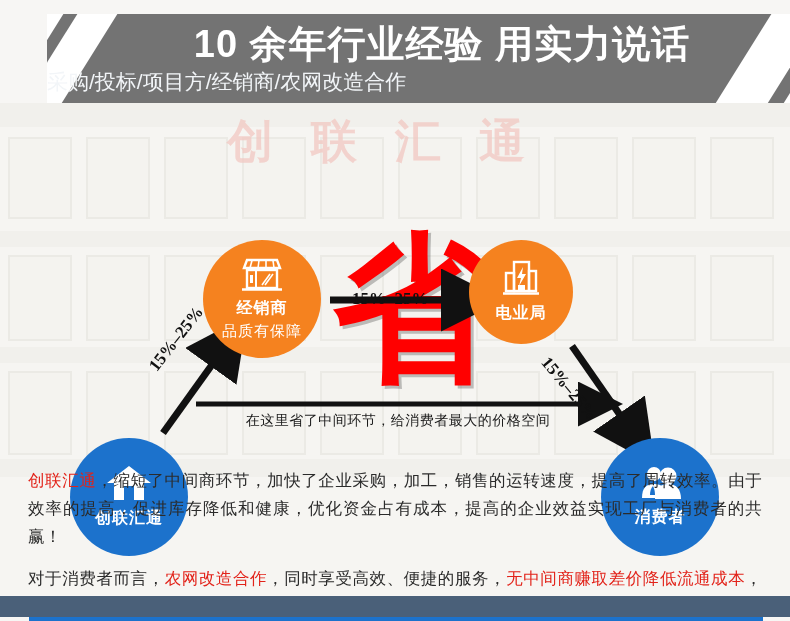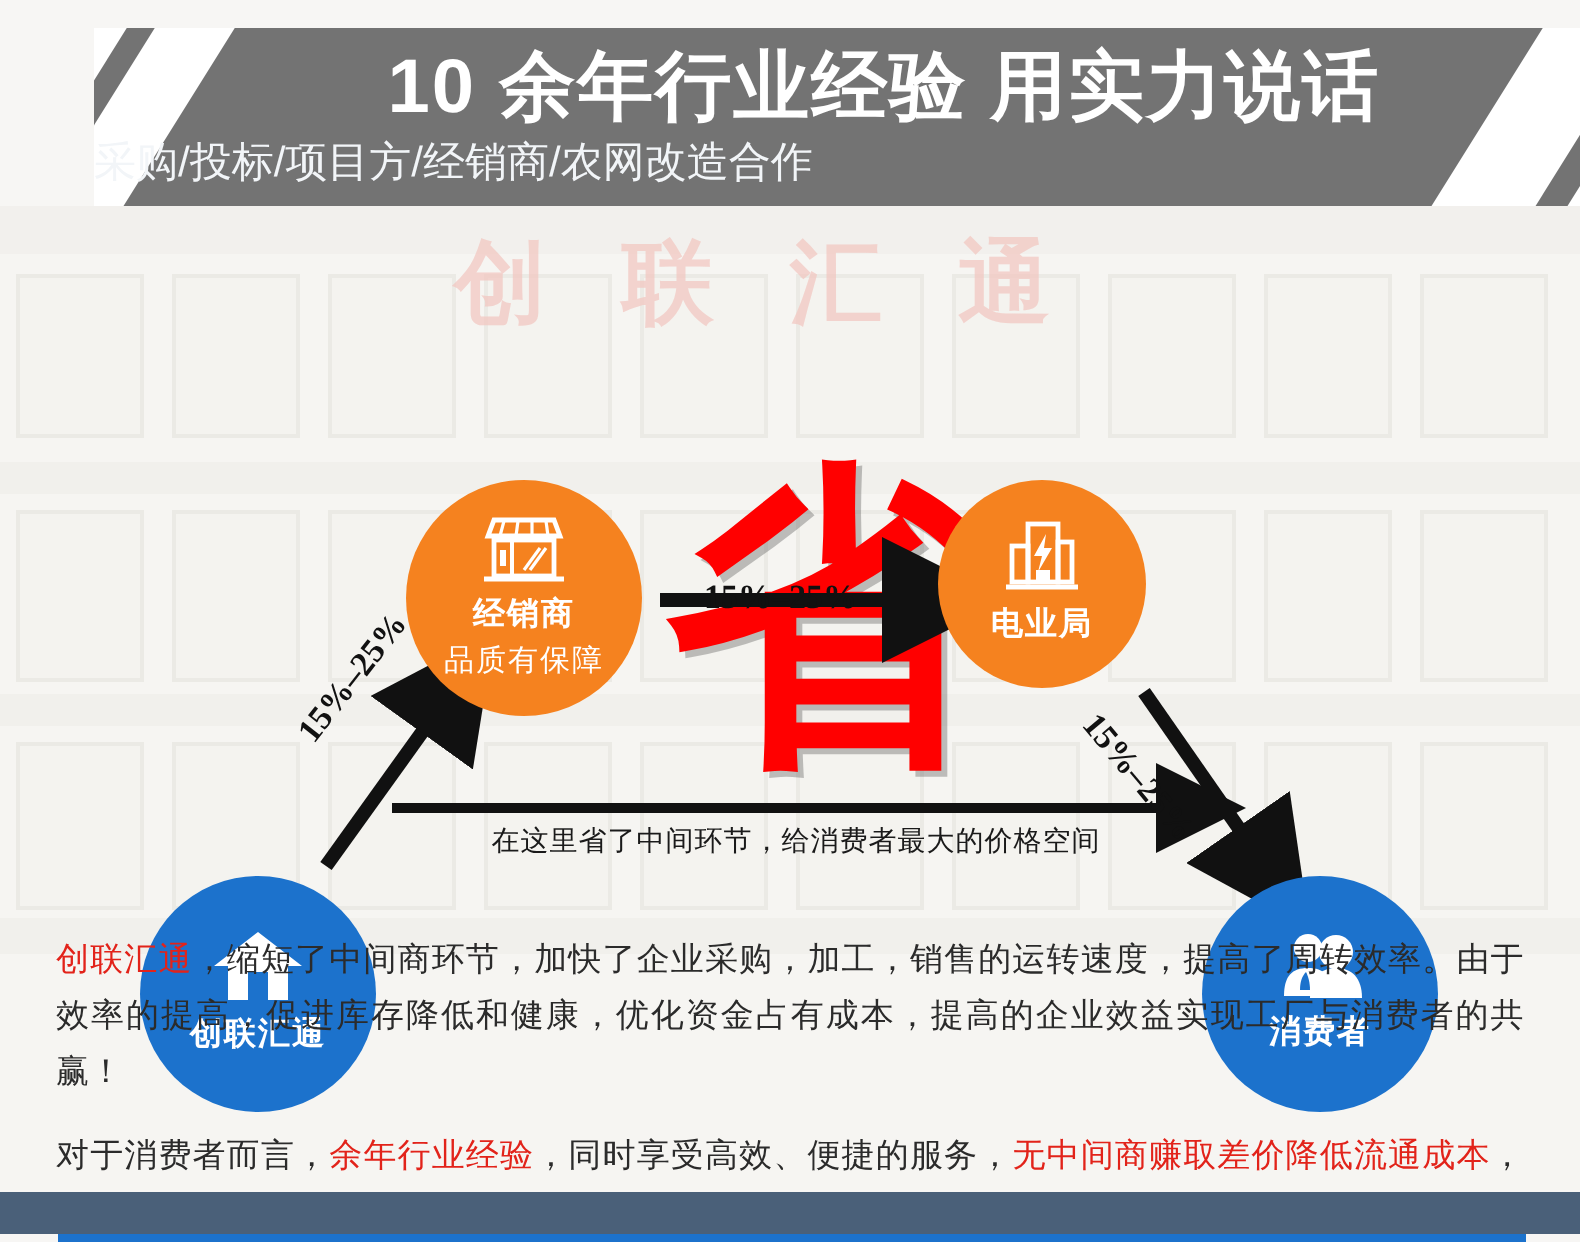--- a/index.html
+++ b/index.html
@@ -356,19 +356,19 @@
           <path d="M18,34 C18,24 23,19 31,19 C39,19 44,24 44,34 Z" fill="#fff"></path>
           <path d="M16,21 C14,23 13,26 13,30 L18,30 C18,26 17,23 16,21 Z" fill="#1C72CC"></path>
         </svg>
       </span>
       <span class="nlabel">消费者</span>
     </div>
   </div>
 
   <div class="paras">
     <p class="para" id="p1"><span class="hl">创联汇通</span><span>，缩短了中间商环节，加快了企业采购，加工，销售的运转速度，提高了周转效率。由于效率的提高，促进库存降低和健康，优化资金占有成本，提高的企业效益实现工厂与消费者的共赢！</span></p>
-    <p class="para" id="p2"><span>对于消费者而言，</span><span class="hl">余年行业经验</span><span>，同时享受高效、便捷的服务，</span><span class="hl">无中间商赚取差价降低流通成本</span><span>，对消费者加快项目落地，工程有效推荐提供了强有的的电力保障。</span></p>
+    <p class="para" id="p2"><span>对于消费者而言，</span><span class="hl">农网改造合作</span><span>，同时享受高效、便捷的服务，</span><span class="hl">无中间商赚取差价降低流通成本</span><span>，对消费者加快项目落地，工程有效推荐提供了强有的的电力保障。</span></p>
   </div>
 
   <div class="footer-bar"></div>
   <div class="footer-line"></div>
 
 </div>
 
 </body></html>

